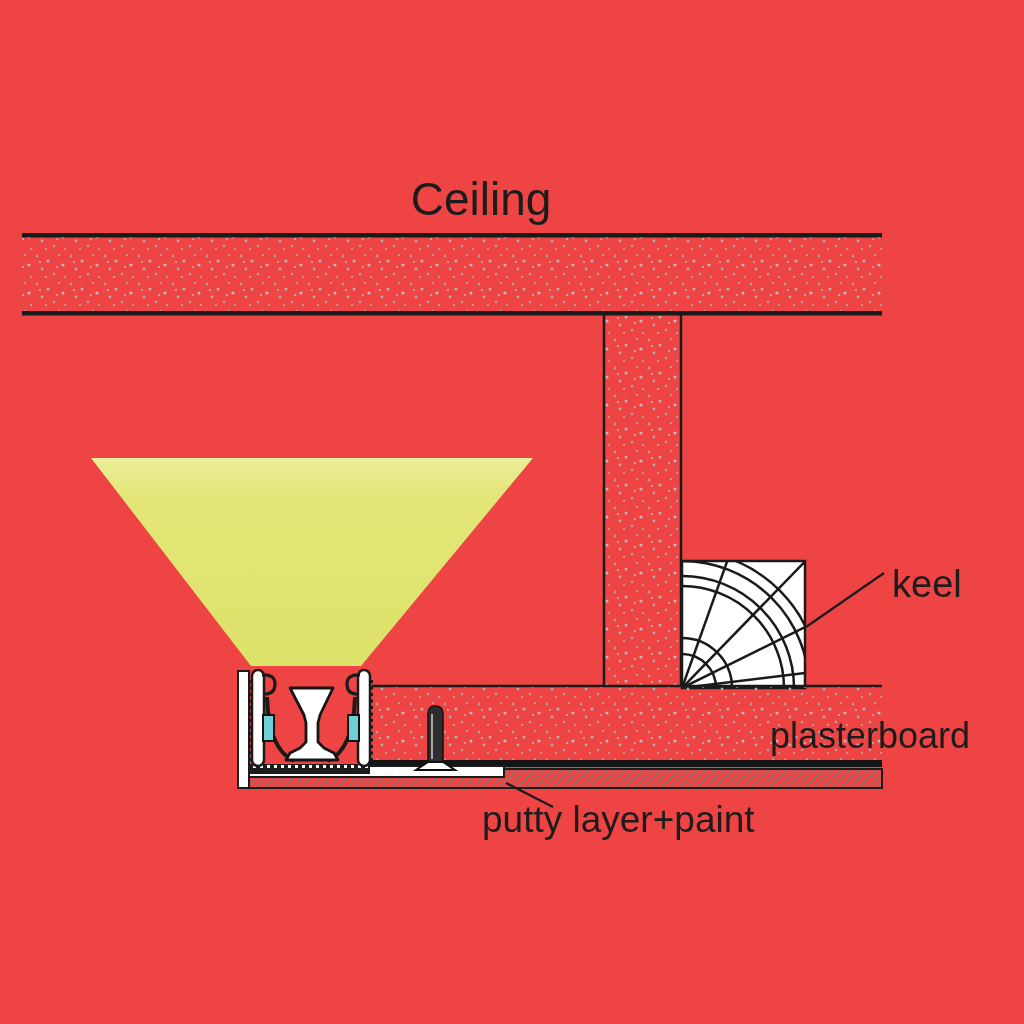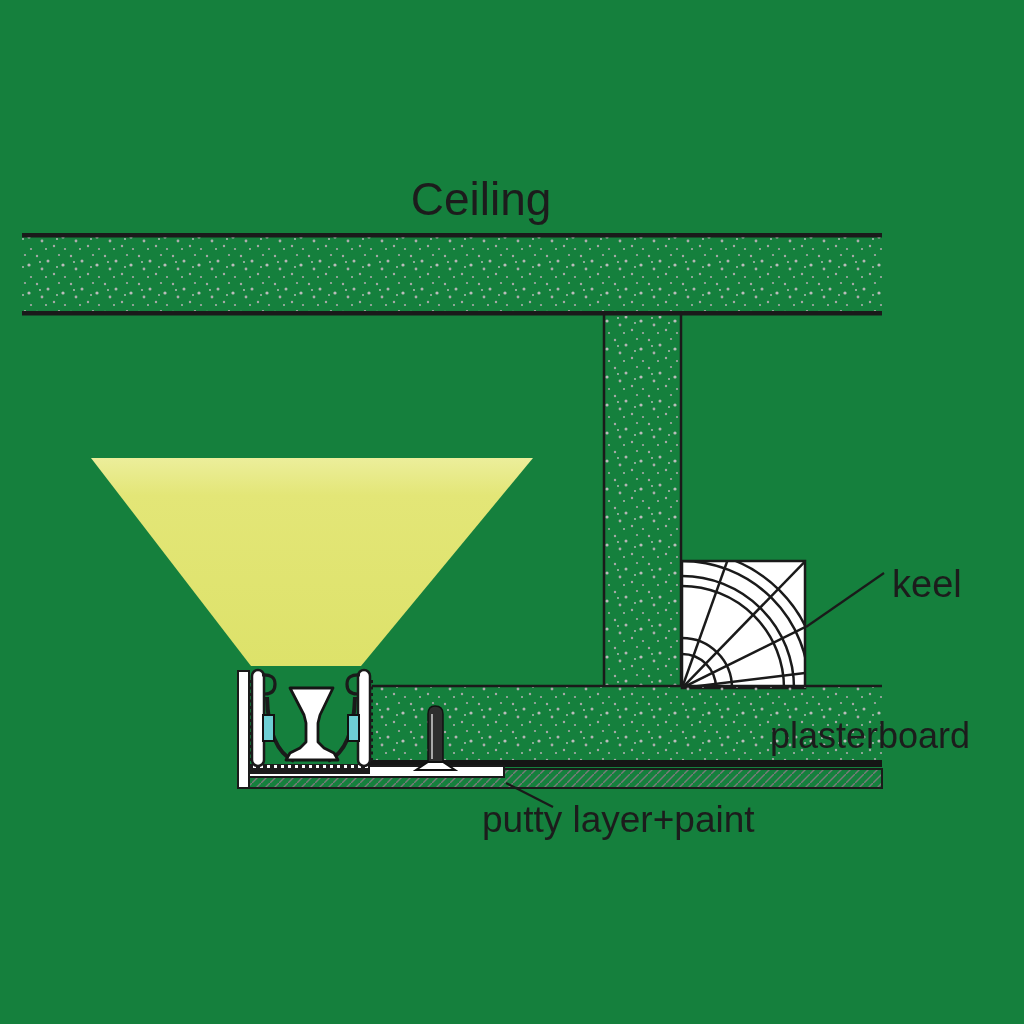--- a/index.html
+++ b/index.html
@@ -1,20 +1,20 @@
 <!DOCTYPE html>
 <html><head>
 <meta charset="utf-8">
 <style>
   html, body { margin: 0; padding: 0; background: #ffffff; }
   #stage {
     position: relative;
     width: 1024px;
     height: 1024px;
-    background: #15803d;
+    background: #ef4444;
     overflow: hidden;
     font-family: "Liberation Sans", sans-serif;
   }
   svg { display: block; }
   text {
     font-family: "Liberation Sans", sans-serif;
     fill: #1c1c1c;
   }
 </style>
 </head>

